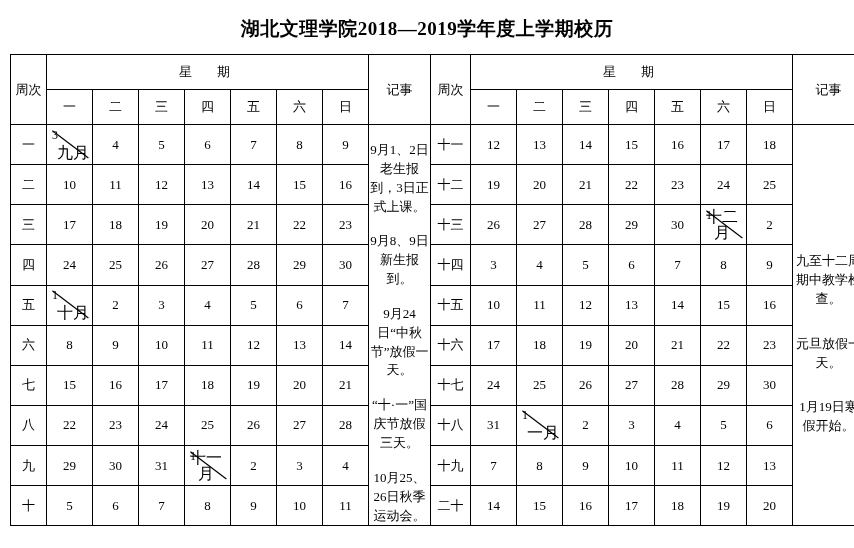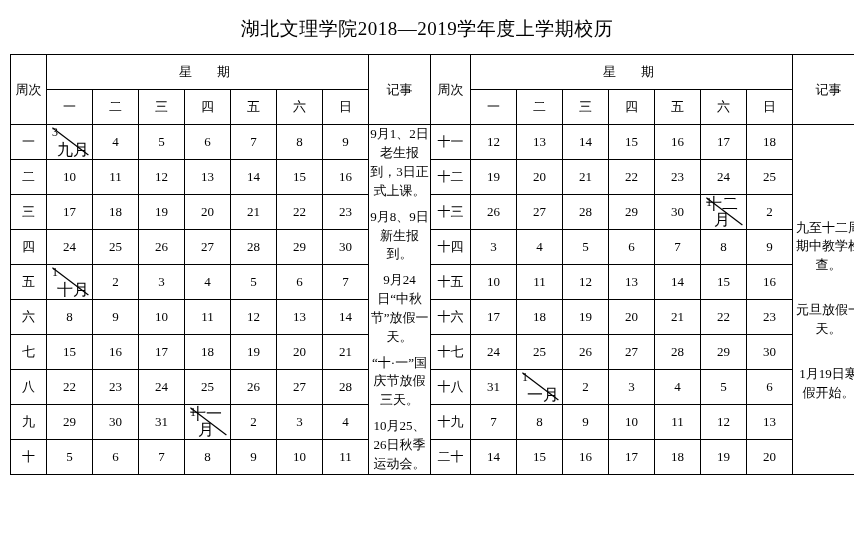--- a/index.html
+++ b/index.html
@@ -16,21 +16,21 @@
   }
   .page {
     position: relative;
     width: 854px;
     height: 548px;
     box-sizing: border-box;
   }
   .title {
     text-align: center;
     font-size: 19px;
-    font-weight: normal;
+    font-weight: bold;
     letter-spacing: 0.5px;
     padding-top: 16px;
     padding-bottom: 12px;
     font-family: "Liberation Serif", "DejaVu Serif", serif;
   }
   .cal-wrap {
     padding: 0 10px;
   }
   table.cal {
     border-collapse: collapse;
@@ -64,21 +64,21 @@
   .weekcell { font-size: 13px; }
   .notecell {
     vertical-align: top;
     text-align: left;
     font-size: 11.5px;
     line-height: 1.45;
     padding: 4px 3px 4px 3px;
     font-family: "Liberation Sans", "DejaVu Sans", sans-serif;
   }
   .notecell p {
-    margin: 0 0 7px 0;
+    margin: 16px 0 7px 0;
   }
   .notecell p:last-child { margin-bottom: 0; }
 
   
   .split {
     position: relative;
     height: 34px;
   }
   .split .sp-top {
     position: absolute;

